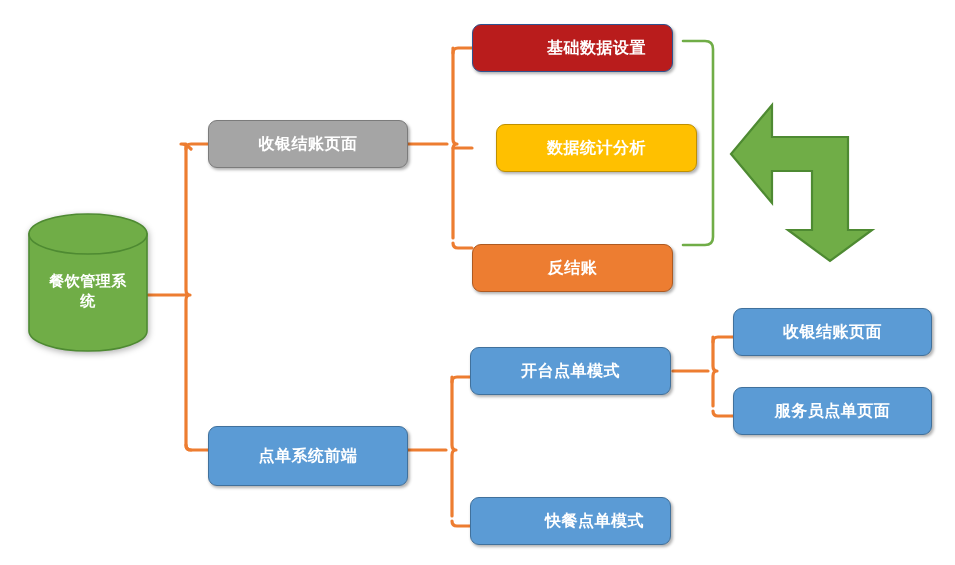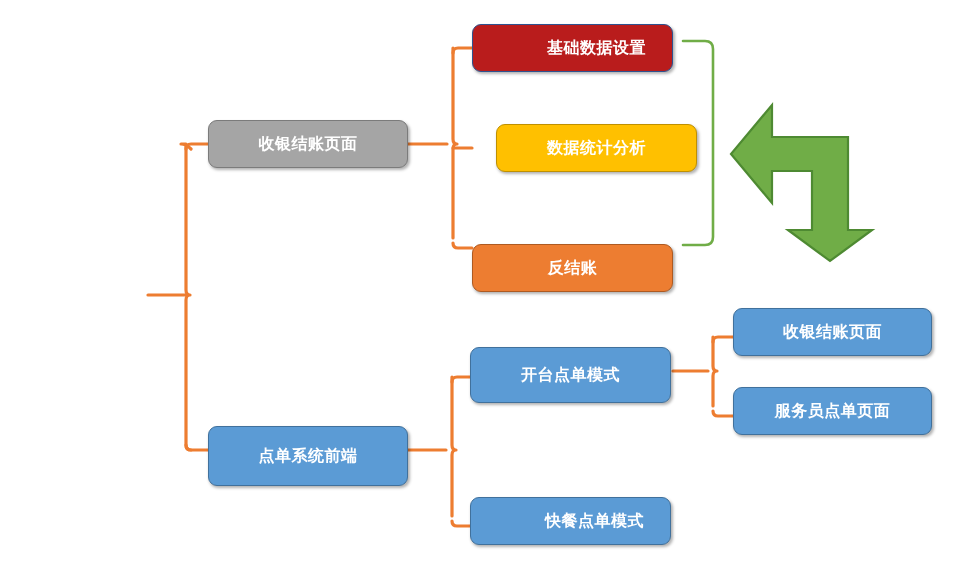--- a/index.html
+++ b/index.html
@@ -158,20 +158,30 @@
                L 62 131
                L 86 131
                L 86 72
                L 46 72
                L 46 104
                L 5 55
                Z"></path>
     </svg>
   </div>
 
+  <div id="cylinder">
+    <svg class="cyl-svg" width="120" height="139" viewBox="0 0 120 139" xmlns="http://www.w3.org/2000/svg">
+      <path fill="#70AD47" stroke="#4E8A32" stroke-width="1.6" d="M 1 21 L 1 118 A 59 20 0 0 0 119 118 L 119 21 Z"></path>
+      <ellipse cx="60" cy="21" rx="59" ry="20" fill="#70AD47" stroke="#4E8A32" stroke-width="1.6"></ellipse>
+    </svg>
+    <div class="cyl-label">
+      <div>餐饮管理系</div>
+      <div>统</div>
+    </div>
+  </div>
 
   <div class="node node-gray" style="left:208px; top:120px; width:200px; height:48px;">
     <span>收银结账页面</span>
   </div>
 
   <div class="node node-blue" style="left:208px; top:426px; width:200px; height:60px;">
     <span>点单系统前端</span>
   </div>
 
   <div class="node node-navy" style="left:472px; top:24px; width:201px; height:48px;">
@@ -179,21 +189,21 @@
   </div>
 
   <div class="node node-yellow" style="left:472px; top:124px; width:201px; height:48px;">
     <span>数据统计分析</span>
   </div>
 
   <div class="node node-orange" style="left:472px; top:224px; width:201px; height:48px;margin-top:20px;">
     <span>反结账</span>
   </div>
 
-  <div class="node node-blue" style="left:470px; top:347px; width:201px; height:56px;">
+  <div class="node node-blue" style="left:470px; top:347px; width:201px; height:48px;">
     <span>开台点单模式</span>
   </div>
 
   <div class="node node-blue" style="left:470px; top:497px; width:201px; height:48px;padding-left:48px;">
     <span>快餐点单模式</span>
   </div>
 
   <div class="node node-blue" style="left:733px; top:387px; width:199px; height:48px;">
     <span>服务员点单页面</span>
   </div>

